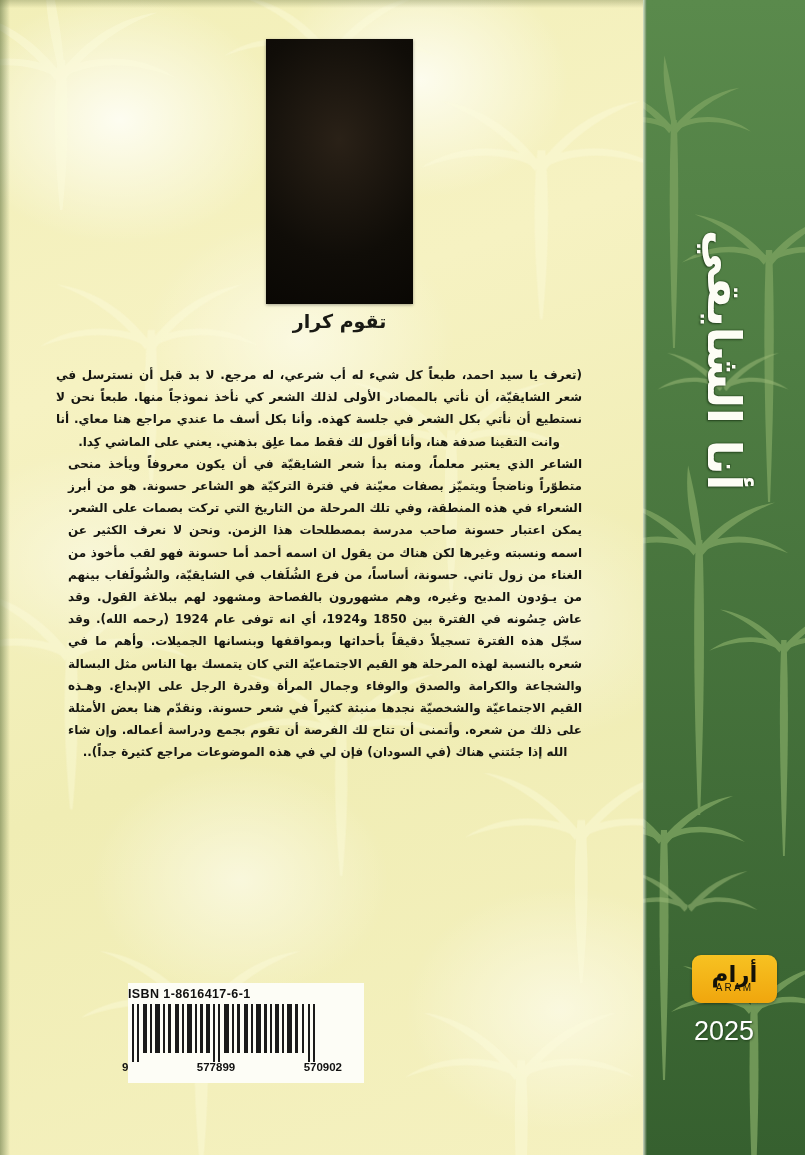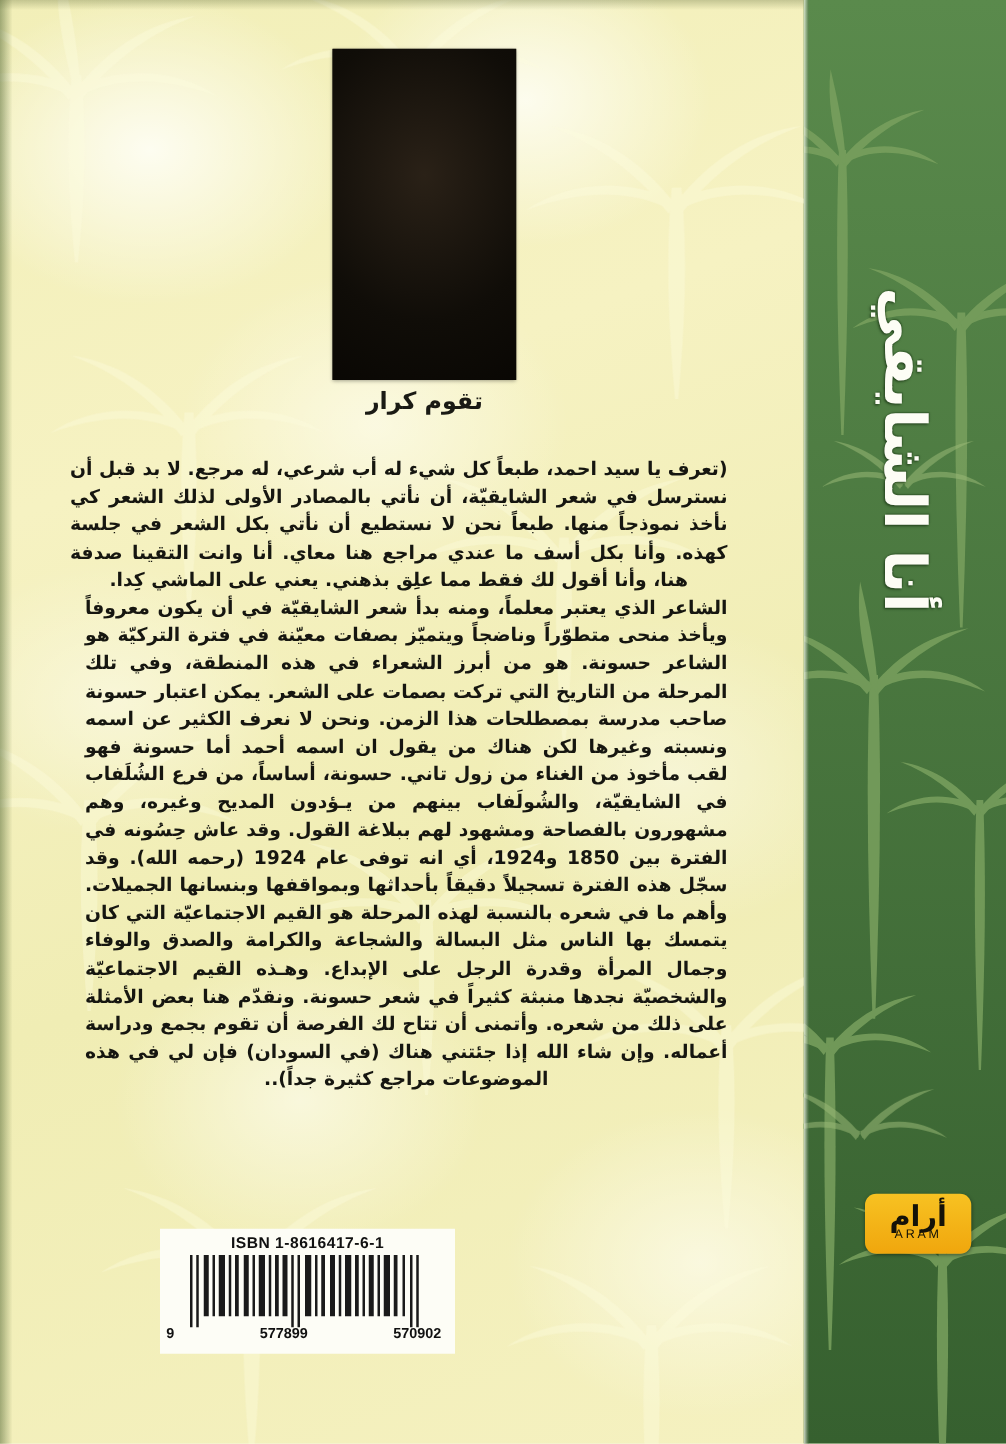--- a/index.html
+++ b/index.html
@@ -97,21 +97,21 @@
 
   
   .body-text {
     position: absolute;
     left: 56px; top: 364px;
     width: 526px;
     direction: rtl;
     text-align: justify;
     text-align-last: center;
     font-family: "DejaVu Sans", sans-serif;
-    font-size: 15px;
+    font-size: 12px;
     font-weight: bold;
     line-height: 22.2px;
     color: #161610;
     letter-spacing: 0px;
   }
   .body-text p {
     margin: 0;
     text-align: justify;
   }
   .body-text p.last {
@@ -120,21 +120,20 @@
   }
 
   
   .isbn-box {
     position: absolute;
     left: 128px; top: 983px;
     width: 236px; height: 100px;
     background: #fdfdf6;
     display: flex;
     flex-direction: column;
-    align-items: center;
     padding-top: 4px;
     box-sizing: border-box;
   }
   .isbn-label {
     font-family: "Liberation Sans", sans-serif;
     font-size: 12.5px;
     font-weight: bold;
     color: #111;
     letter-spacing: 0.4px;
     margin-bottom: 3px;
@@ -385,20 +384,21 @@
   <div class="spine-seam"></div>
 
   <div class="spine-title">
     <span>أنا الشايقي</span>
   </div>
 
   <div class="logo-box">
     <div class="logo-ar">أرام</div>
     <div class="logo-latin">ARAM</div>
   </div>
+  <div class="year">2025</div>
 
   <div class="photo-wrap">
     <div class="photo-bg"></div>
     <svg width="147" height="265" viewBox="0 0 147 265">
       <defs>
         <radialGradient id="skin" cx="50%" cy="42%" r="62%">
           <stop offset="0%" stop-color="#9c7348"></stop>
           <stop offset="60%" stop-color="#7d5733"></stop>
           <stop offset="100%" stop-color="#4e3620"></stop>
         </radialGradient>

